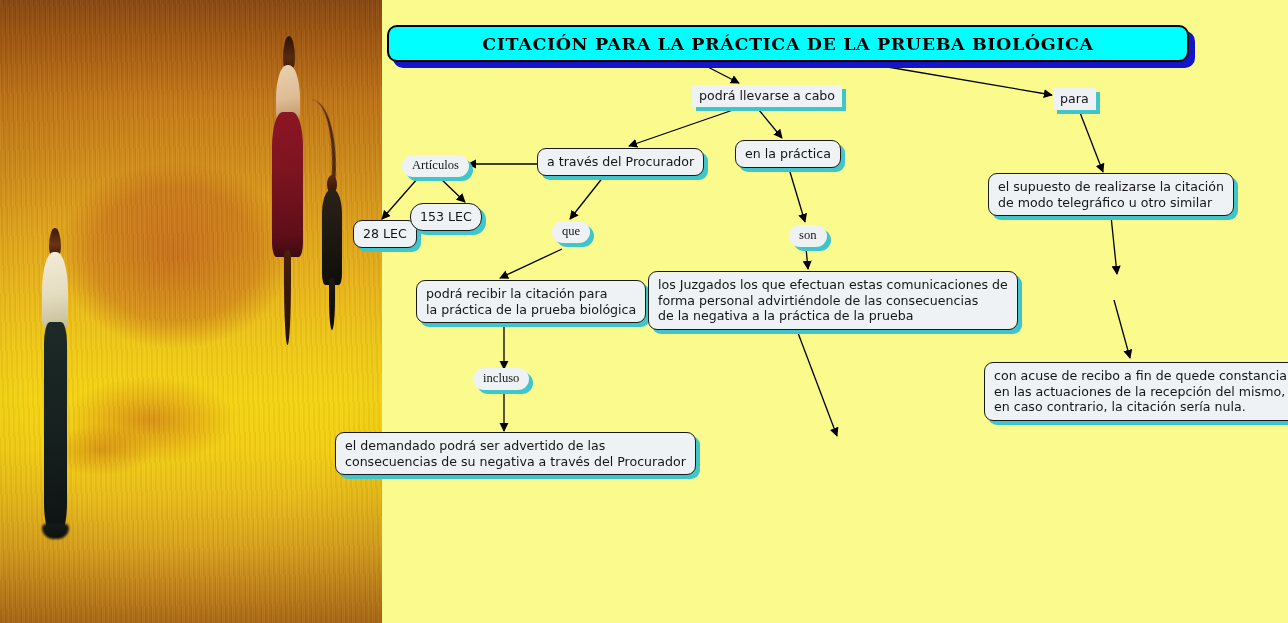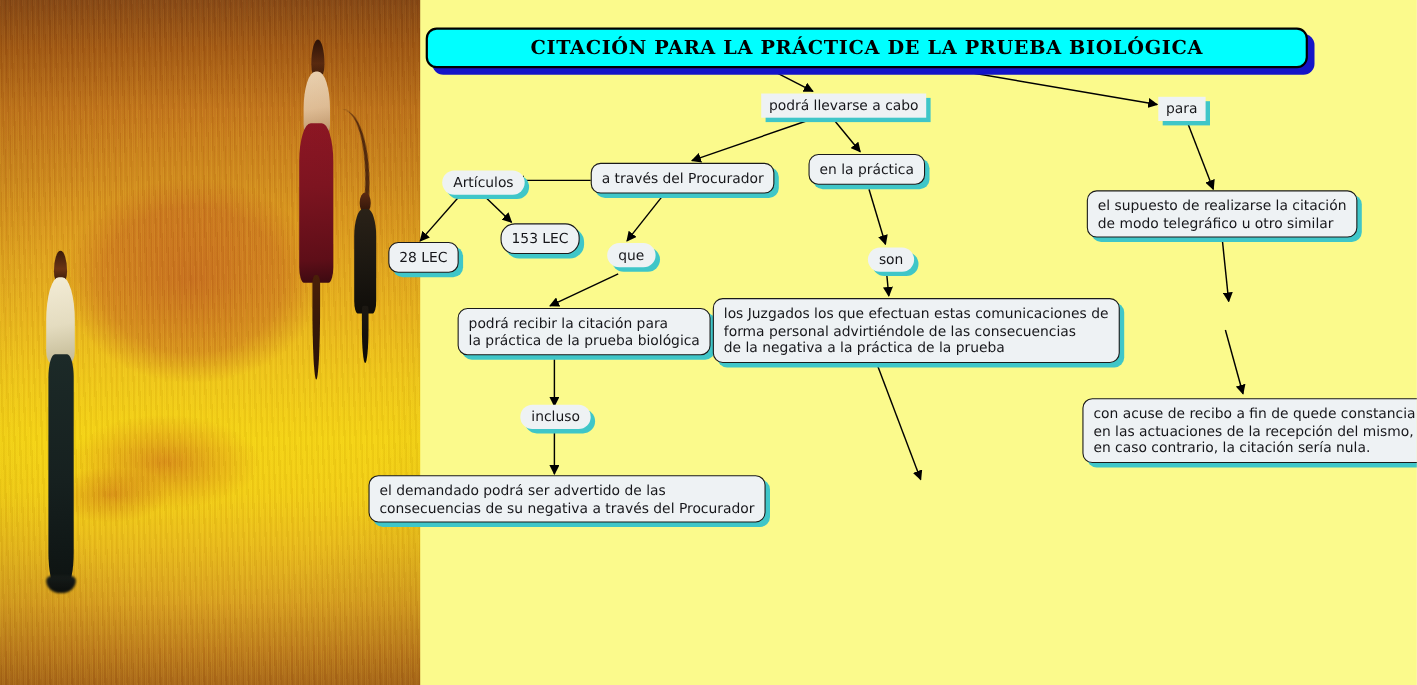--- a/index.html
+++ b/index.html
@@ -122,20 +122,21 @@
   .n-concept{
     border:1.4px solid #1a1a1a;border-radius:9px;
     box-shadow:4px 4px 0 #3fc6c8;
     padding:5px 9px;
   }
   
   .n-pill{
     border:0;border-radius:40px;
     box-shadow:4px 4px 0 #3fc6c8;
     padding:3px 10px;
+    font-family:Liberation Serif, serif;
   }
   
   .n-rect{
     border:0;border-radius:0;
     box-shadow:4px 4px 0 #3fc6c8;
     padding:3px 7px;
   }
 </style>
 </head>
 <body>
@@ -235,21 +236,21 @@
   </div>
 
   <div class="node n-pill" style="left:402px;top:155px;">
     <span class="lines">Artículos</span>
   </div>
 
   <div class="node n-concept" style="left:353px;top:220px;justify-content:flex-end;">
     <span class="lines">28 LEC</span>
   </div>
 
-  <div class="node n-concept" style="left:455px;top:203px;border-radius:13px;">
+  <div class="node n-concept" style="left:410px;top:203px;border-radius:13px;">
     <span class="lines">153 LEC</span>
   </div>
 
   <div class="node n-pill" style="left:552px;top:221px;">
     <span class="lines">que</span>
   </div>
 
   <div class="node n-pill" style="left:789px;top:225px;">
     <span class="lines">son</span>
   </div>

